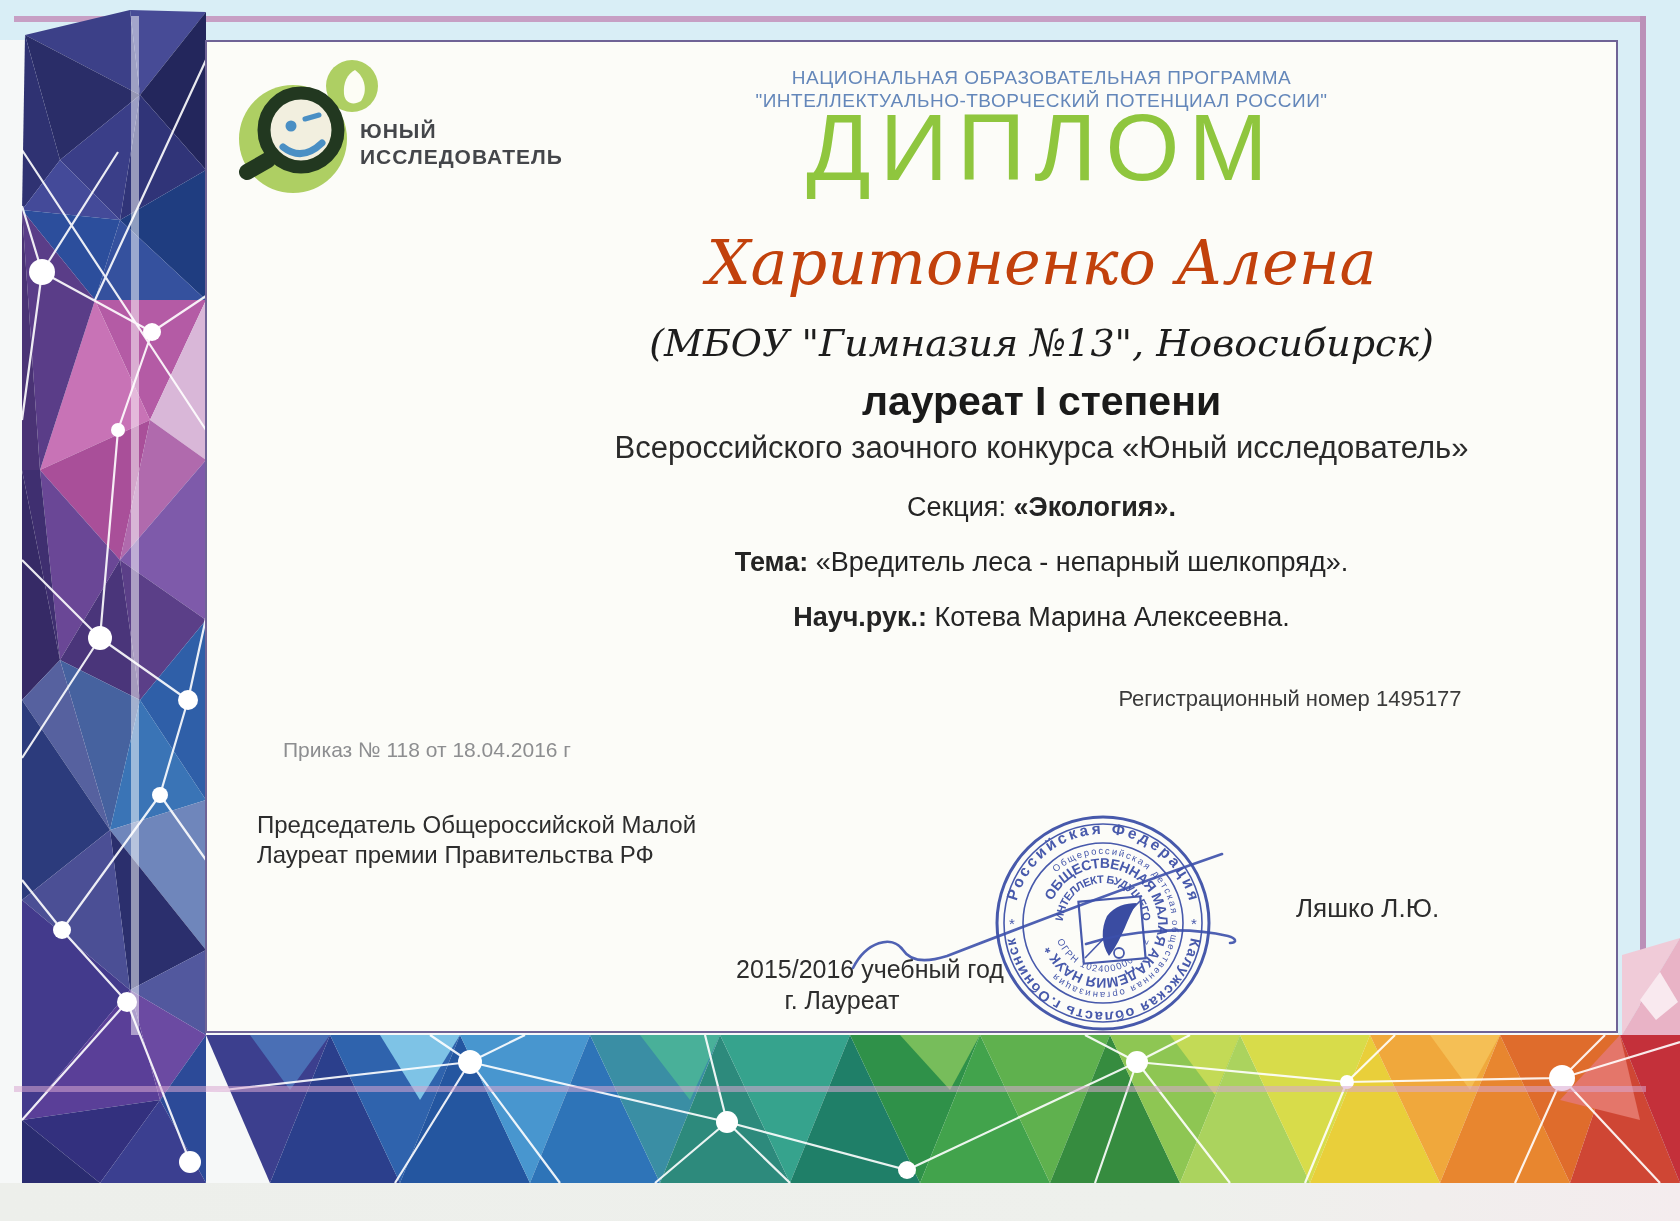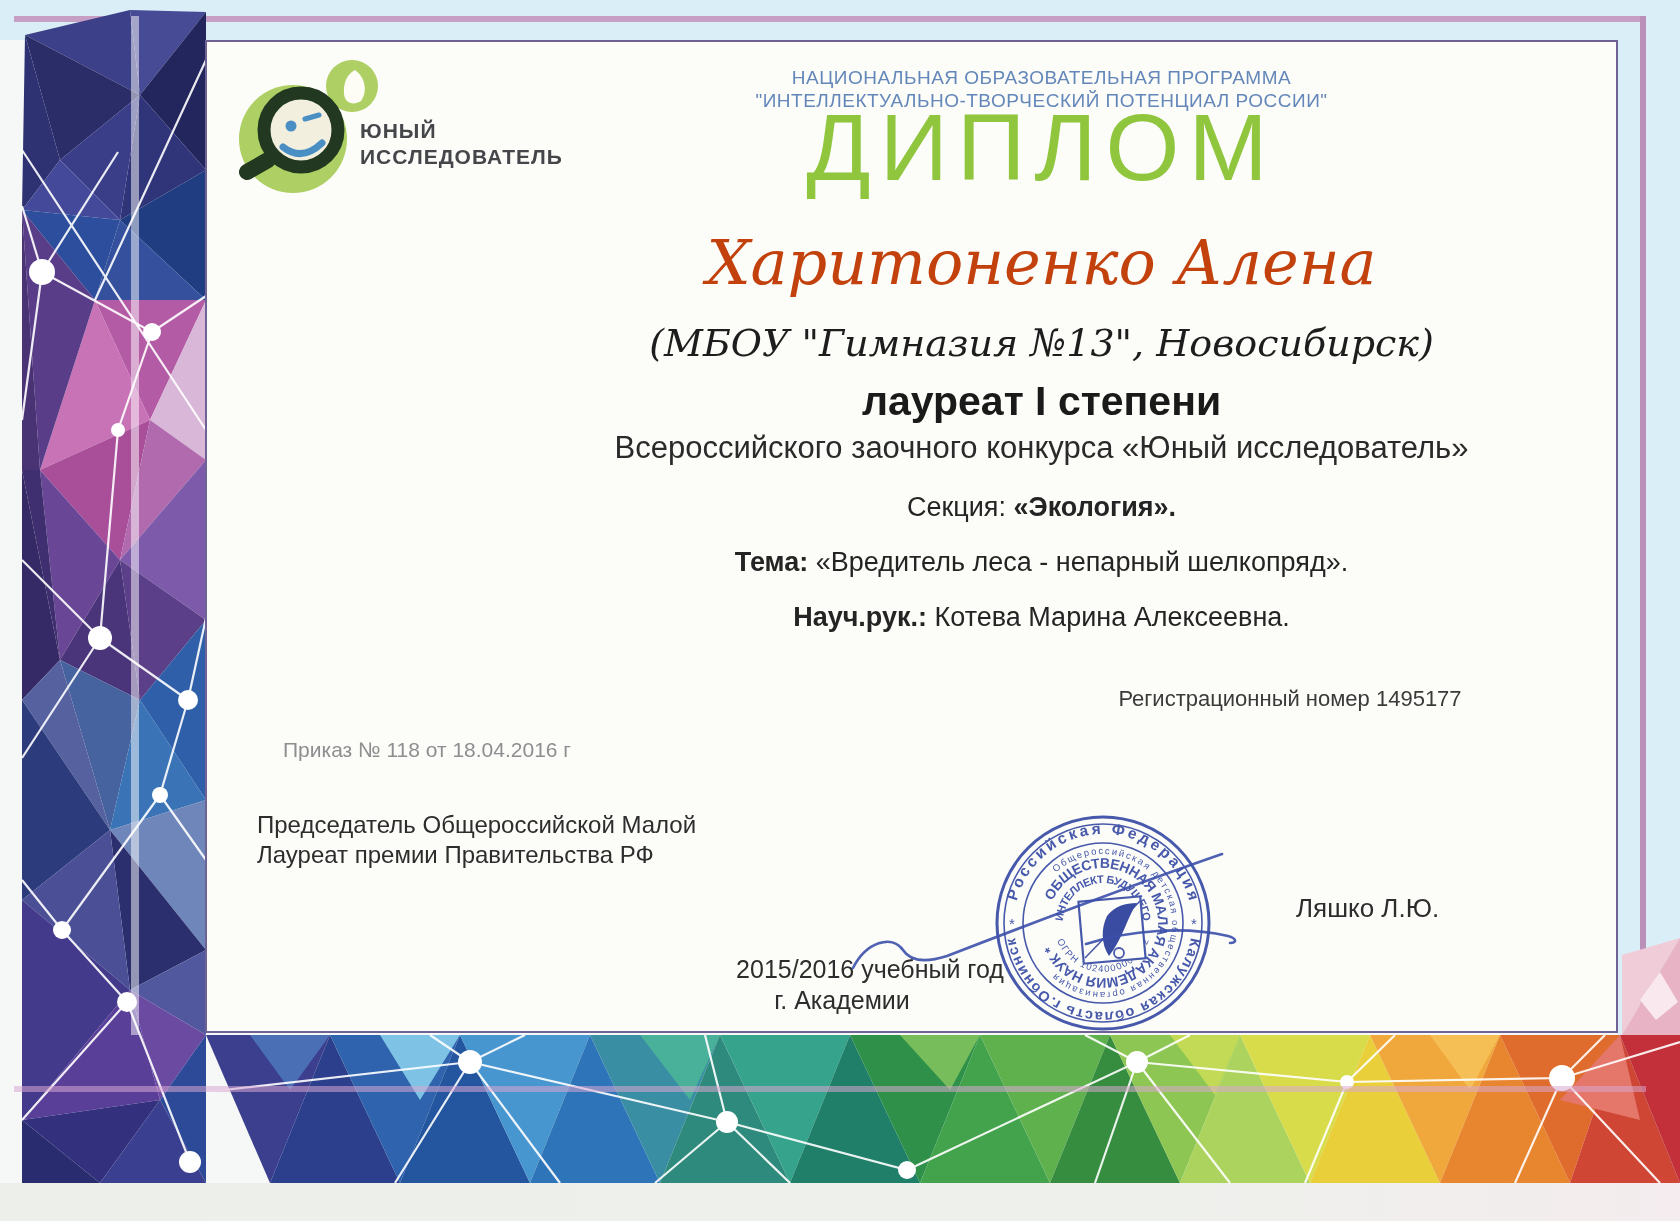--- a/index.html
+++ b/index.html
@@ -211,21 +211,21 @@
   <div class="abs order">Приказ № 118 от 18.04.2016 г</div>
   <div class="abs reg">Регистрационный номер 1495177</div>
 
   <div class="abs signer-position">
     <div>Председатель Общероссийской Малой</div>
     <div>Лауреат премии Правительства РФ</div>
   </div>
 
   <div class="abs yearblock">
     <div>2015/2016 учебный год</div>
-    <div class="city">г. Академии</div>
+    <div class="city">г. Лауреат</div>
   </div>
 
   <div class="abs lyashko">Ляшко Л.Ю.</div>
 
   <svg class="abs" style="left:984px;top:804px;" width="240" height="240" viewBox="0 0 240 240" opacity="0.93">
     <g stroke="#3a4da6" fill="none">
       <circle cx="119" cy="119" r="106" stroke-width="3"></circle>
       <circle cx="119" cy="119" r="99" stroke-width="1.6"></circle>
       <circle cx="119" cy="119" r="80" stroke-width="1.6"></circle>
     </g>

